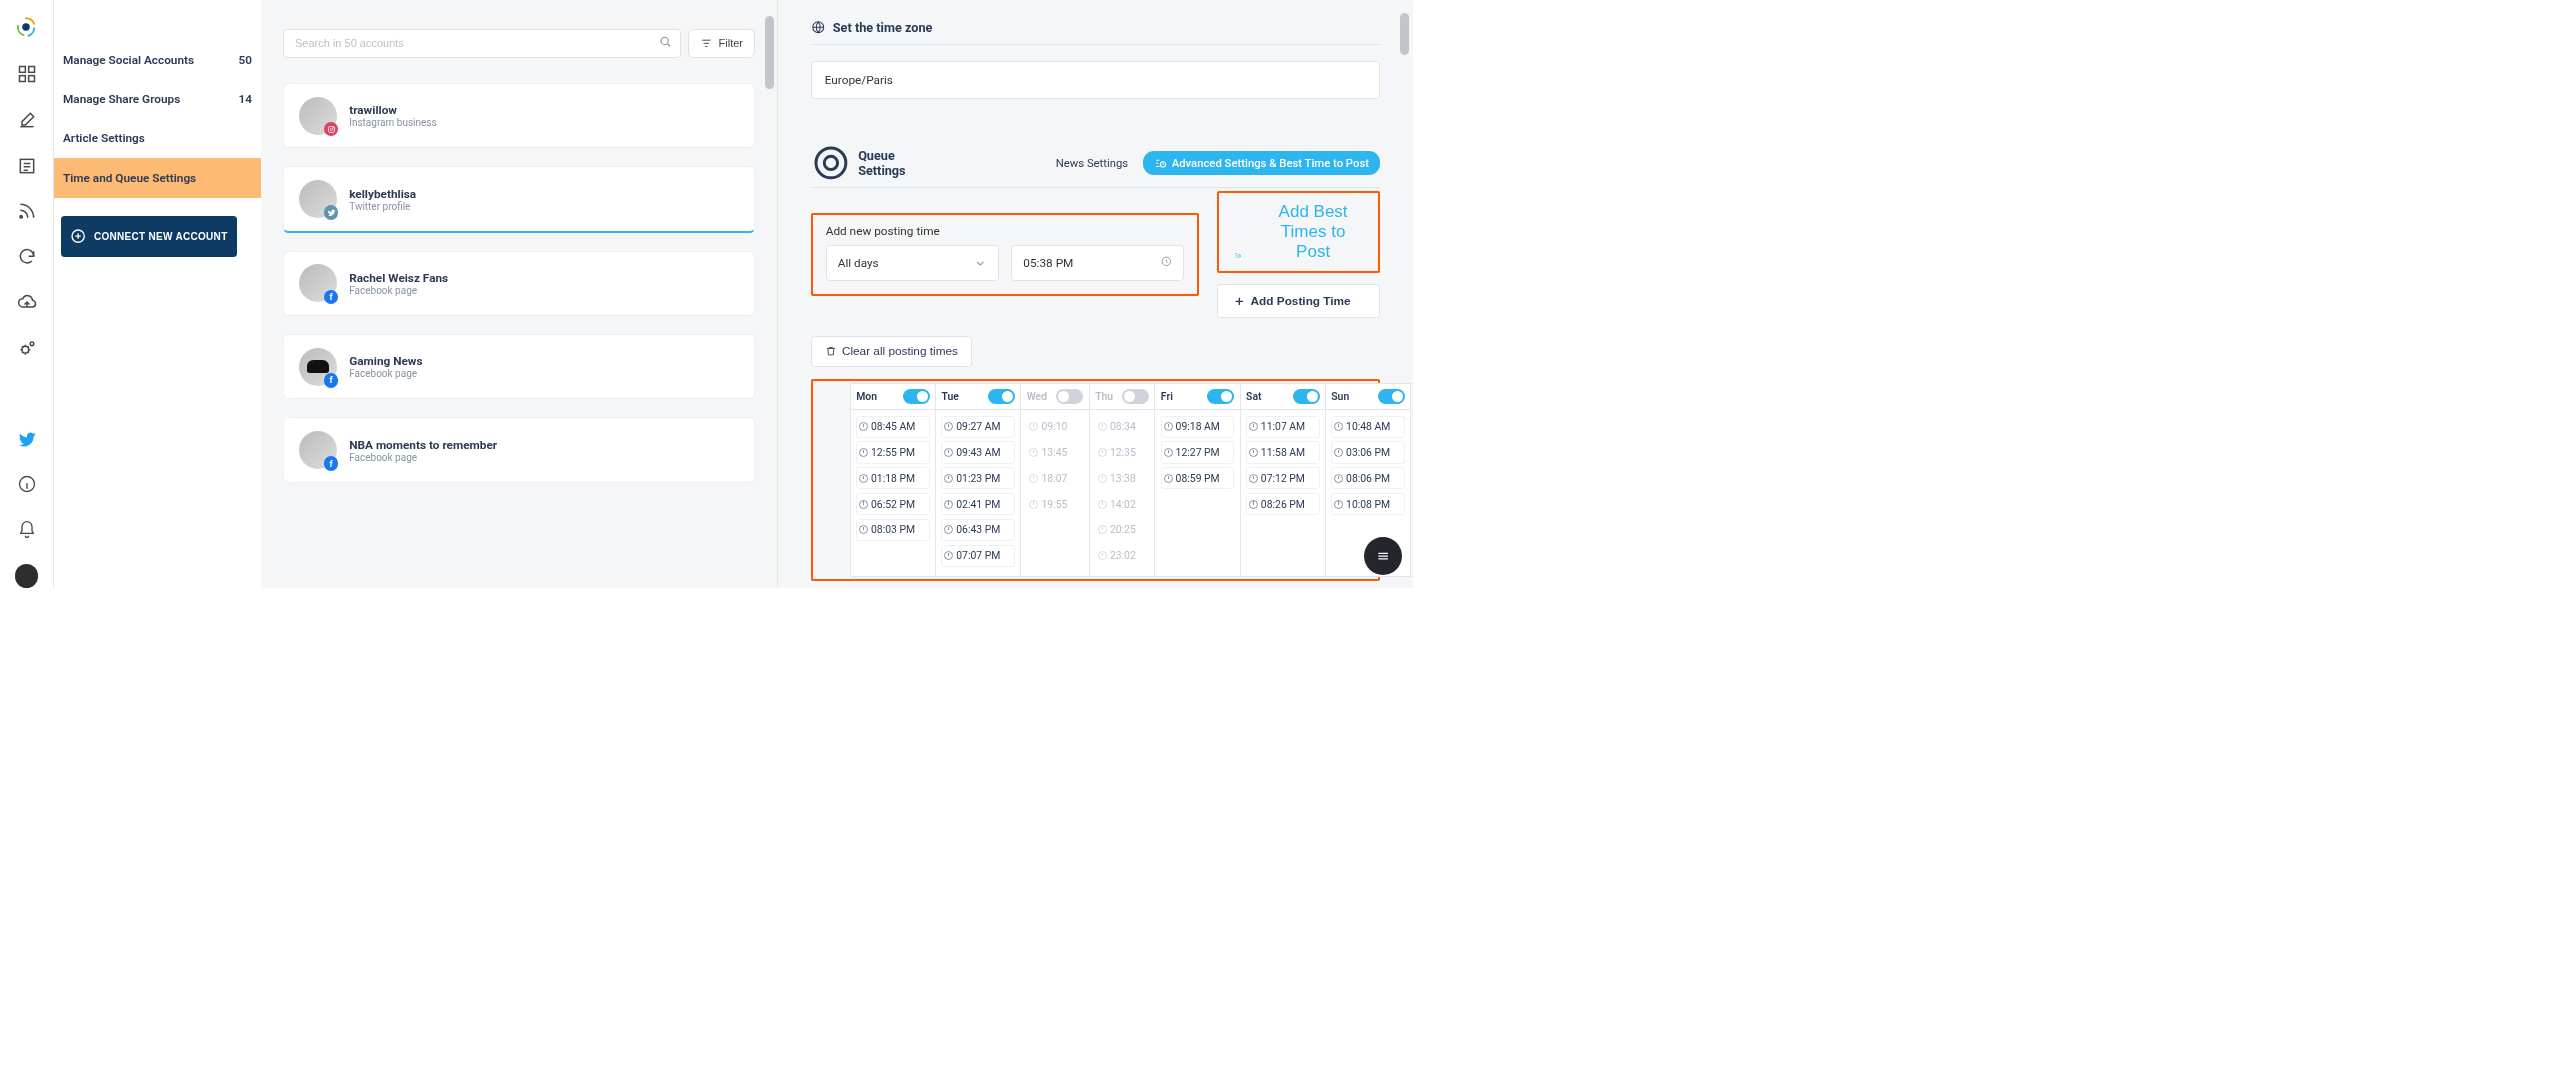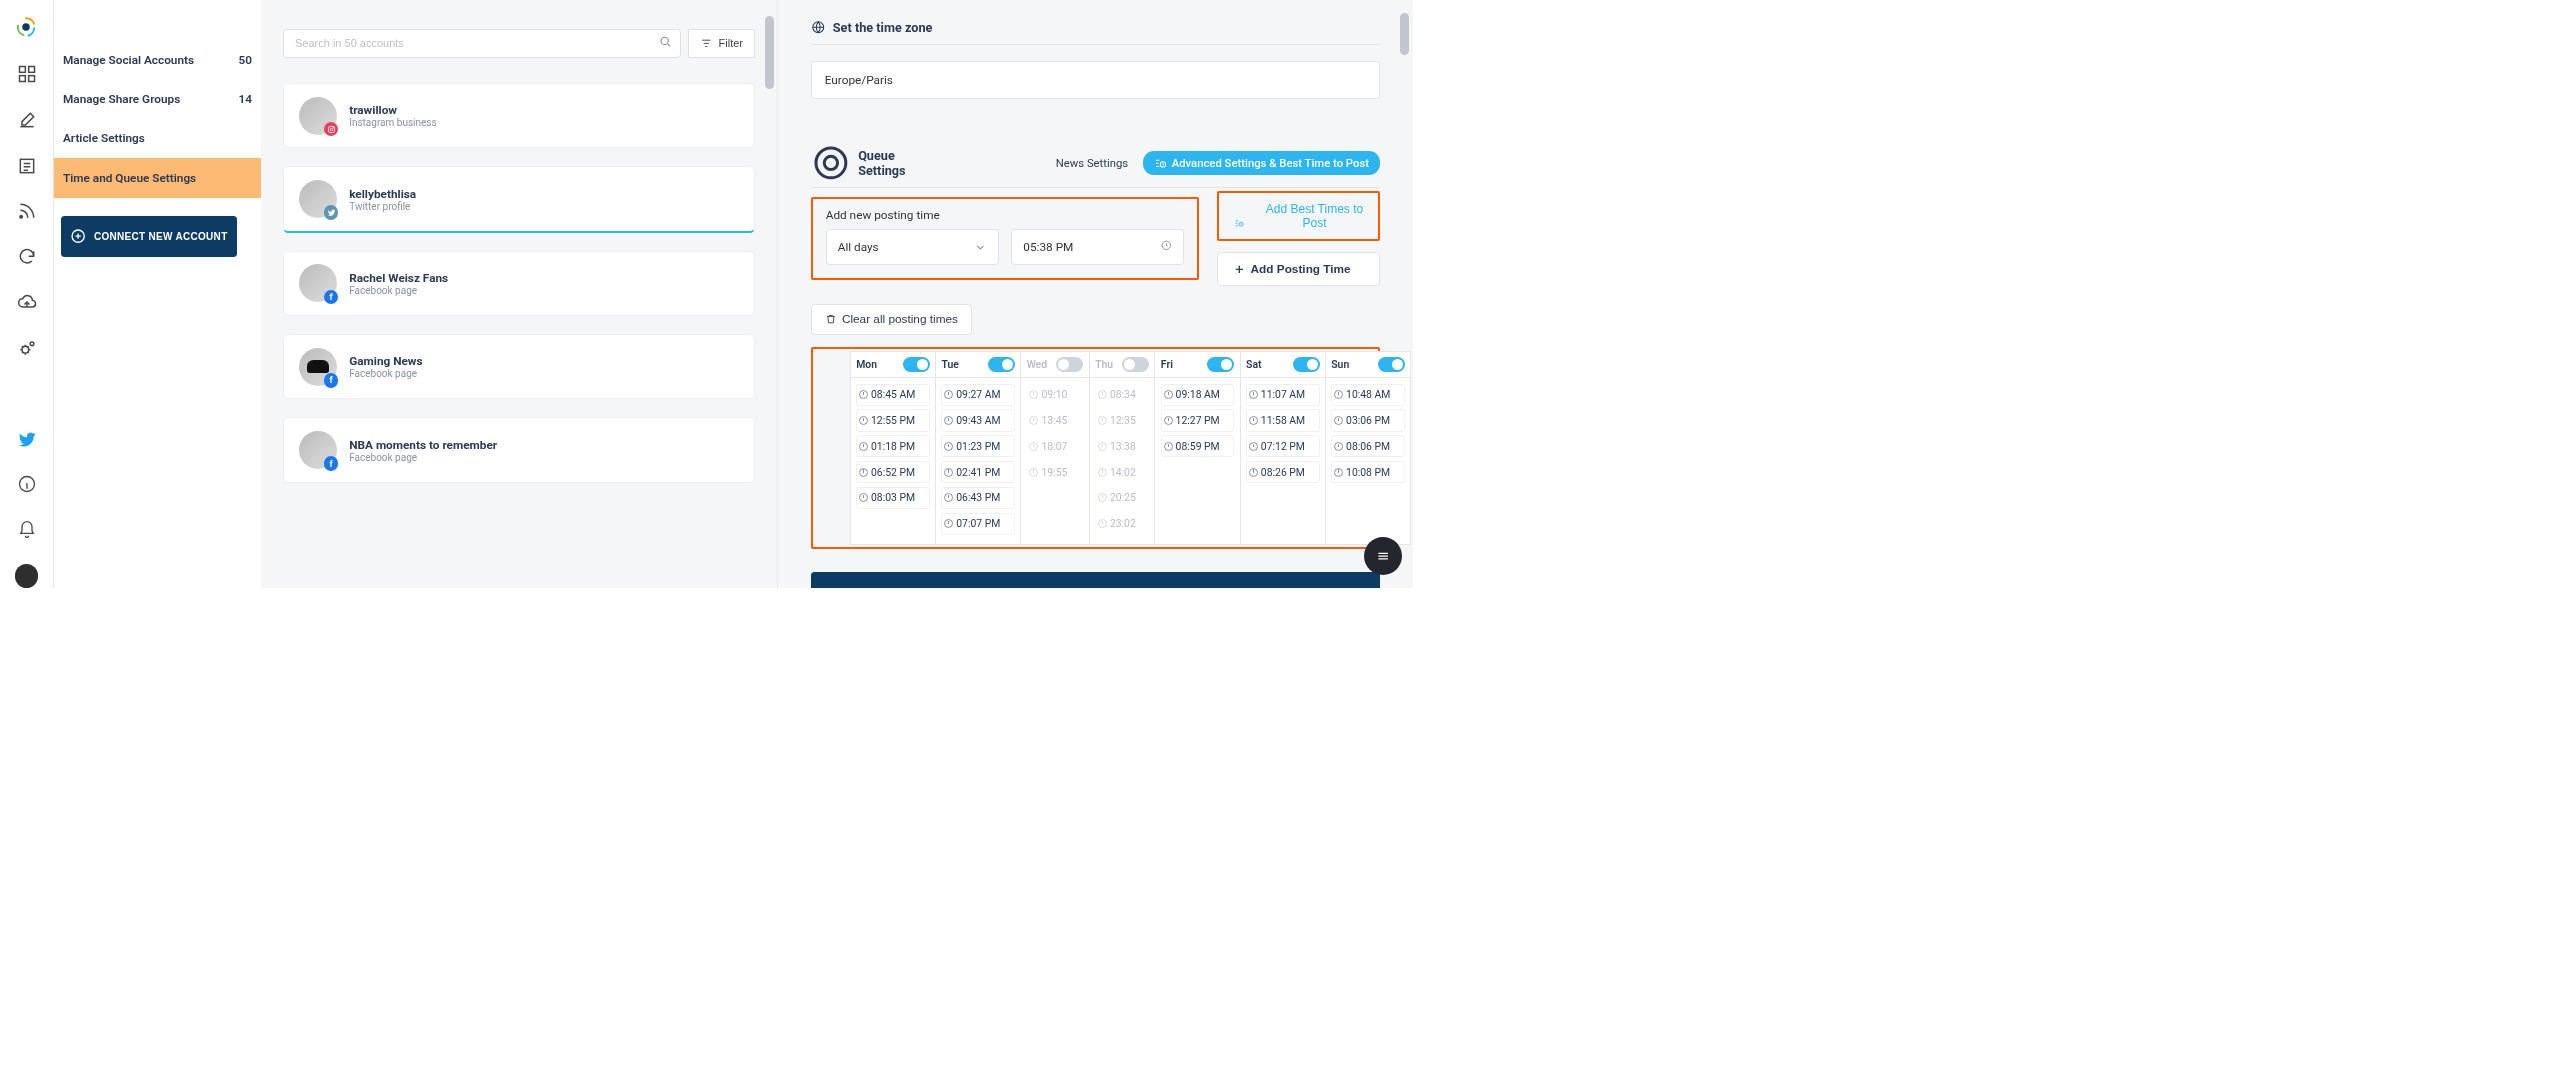--- a/index.html
+++ b/index.html
@@ -103,21 +103,21 @@
     color: #999;
   }
   .search-wrap input::placeholder { color: #c0c0c0; }
   .search-wrap .mag {
     position: absolute; right: 9px; top: 50%; transform: translateY(-50%);
     color: #888;
   }
   .filter-btn {
     border: 0.9px solid #e0e0e0;
     background: #fff;
-    border-radius: 1px;
+    border-radius: 6px;
     padding: 5.4px 11px;
     font-size: 11px;
     display: flex; align-items: center; gap: 5.4px;
     cursor: pointer;
     color: #444;
   }
 
   .acct-card {
     background: #fff;
     border: 0.9px solid #eceef2;
@@ -224,21 +224,21 @@
     flex:1;
     border:0.9px solid #dfe2e8;background:#fff;border-radius:3.6px;
     padding:9px 11px;font-size:11.8px;color:#333;
     display:flex;justify-content:space-between;align-items:center;
   }
   .time-input .clock { color:#8c93a3; }
 
   .best-times-btn {
     padding:7.3px 11px;border:none;border-radius:0;
     background:transparent;
-    color:#2cb5ef;font-size:12px;font-weight:500;
+    color:#2cb5ef;font-size:17px;font-weight:500;
     display:flex;align-items:flex-end;gap:22px;cursor:pointer;
   }
   .add-posting-btn {
     padding:9px 14.5px;border:0.9px solid #dfe2e8;background:#fff;border-radius:3.6px;
     font-weight:700;color:#2b3a55;font-size:11.8px;
     display:flex;align-items:center;gap:5.4px;cursor:pointer;
   }
 
   .clear-btn {
     border:0.9px solid #dfe2e8;background:#fff;border-radius:3.6px;

